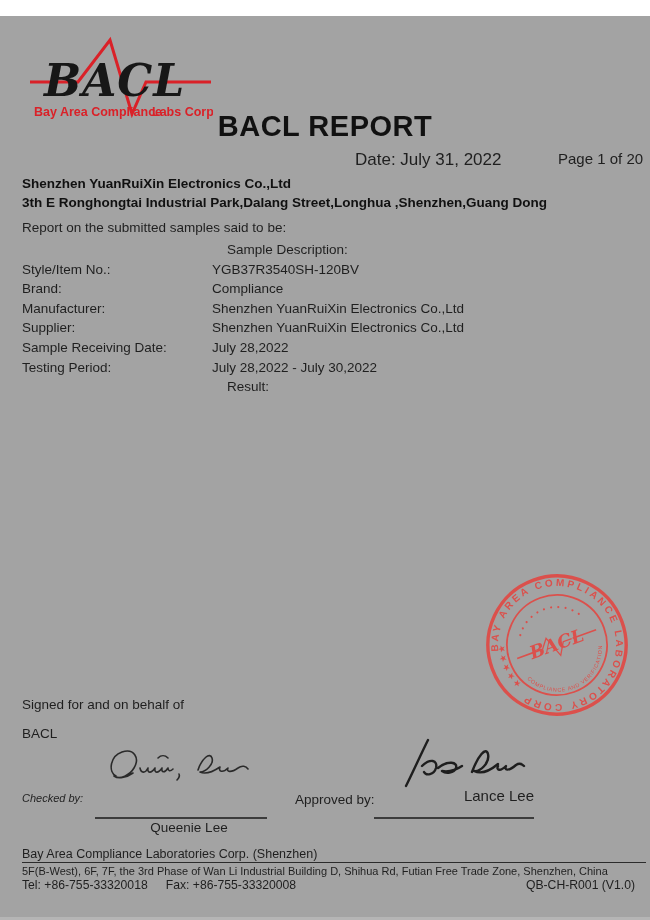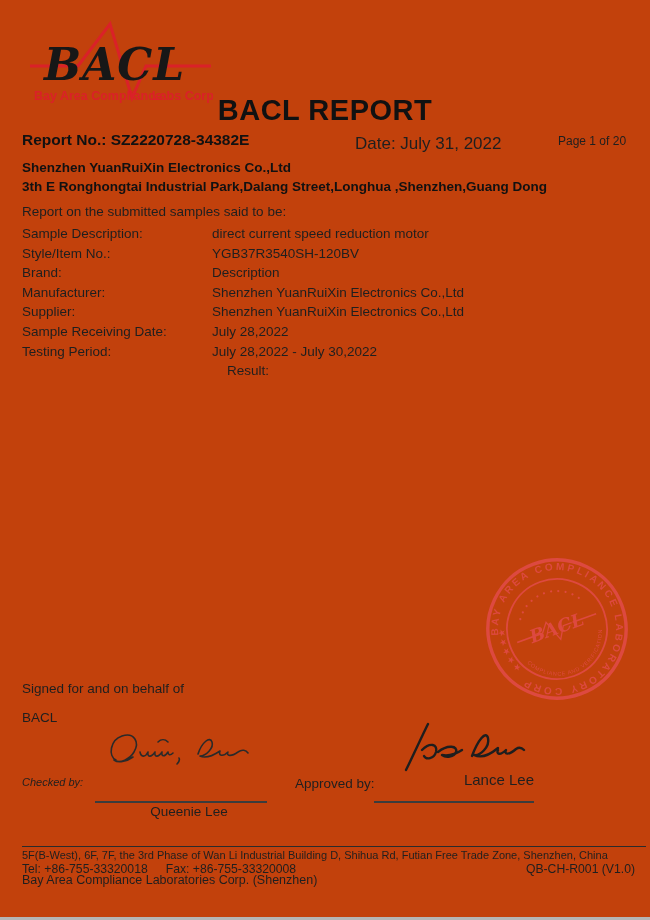--- a/index.html
+++ b/index.html
@@ -4,37 +4,37 @@
 <style>
   * { margin: 0; padding: 0; box-sizing: border-box; }
   html, body { background: #ffffff; }
   body {
     width: 650px; height: 920px;
     font-family: "Liberation Sans", sans-serif;
     color: #1f1f1f;
     position: relative;
     overflow: hidden;
   }
-  .page { position: absolute; inset: 0; background: #c2410c; }
+  .page { position: absolute; inset: 0; background: #a3a3a3; margin-top: 16px; }
   .bottom-edge { position: absolute; left: 0; right: 0; bottom: 0; height: 3px; background: #b5b5b5; }
 
   
   .logo { position: absolute; left: 28px; top: 18px; width: 185px; height: 92px; }
 
   
   .title {
     position: absolute; left: 0; top: 94px; width: 100%;
     text-align: center; font-size: 29px; font-weight: bold;
     letter-spacing: 0.5px; color: #111;
   }
 
   
   .hdr-report { position: absolute; left: 22px; top: 131px; font-size: 15.5px; font-weight: bold; color: #111; }
   .hdr-date   { position: absolute; left: 355px; top: 134px; font-size: 17px; }
-  .hdr-page   { position: absolute; left: 558px; top: 134px; font-size: 12px; }
+  .hdr-page   { position: absolute; left: 558px; top: 134px; font-size: 15px; }
 
   
   .applicant { position: absolute; left: 22px; top: 158px; font-size: 13.5px; font-weight: bold; line-height: 19px; color: #111; }
 
   
   .intro  { position: absolute; left: 22px; top: 204px; font-size: 13.5px; }
   .fields { position: absolute; left: 22px; top: 224px; width: 600px; font-size: 13.5px; }
   .frow   { display: flex; line-height: 19.6px; justify-content: center; }
   .flabel { width: 190px; flex: 0 0 190px; }
   .fvalue { flex: 1; }
@@ -49,21 +49,21 @@
   .sig-queenie { position: absolute; left: 100px; top: 726px; width: 175px; height: 52px; }
   .sig-lance   { position: absolute; left: 398px; top: 718px; width: 135px; height: 60px; }
   .checked-label  { position: absolute; left: 22px;  top: 776px; font-size: 11px; font-style: italic; }
   .approved-label { position: absolute; left: 295px; top: 776px; font-size: 13.5px; }
   .sig-rule-1 { position: absolute; left: 95px;  top: 801px; width: 172px; border-top: 2px solid #3c3c3c; }
   .sig-rule-2 { position: absolute; left: 374px; top: 801px; width: 160px; border-top: 2px solid #3c3c3c; }
   .name-1 { position: absolute; left: 103px;  top: 804px; width: 172px; text-align: center; font-size: 13.5px; }
   .name-2 { position: absolute; left: 374px; top: 771px; width: 160px; text-align: right; font-size: 15px; }
 
   
-  .footer-company { position: absolute; left: 22px; top: 873px; font-size: 12.5px; text-align: right; }
+  .footer-company { position: absolute; left: 22px; top: 831px; font-size: 12.5px; text-align: right; }
   .footer-rule    { position: absolute; left: 22px; top: 846px; width: 624px; border-top: 1.5px solid #2b2b2b; }
   .footer-address { position: absolute; left: 22px; top: 849px; font-size: 11px; }
   .footer-telrow  { position: absolute; left: 22px; top: 862px; width: 613px; font-size: 12.2px; display: flex; }
   .footer-tel  { margin-right: 18px; }
   .footer-code { margin-left: auto; }
 </style>
 </head>
 <body>
 
 <div class="page">
@@ -73,46 +73,41 @@
 
       <polyline points="2,48 50,48 82,6 104,80 118,48 183,48" fill="none" stroke="#da2128" stroke-width="3" stroke-linejoin="miter"></polyline>
       <text x="16" y="62" font-family="DejaVu Serif" ,="" serif="" font-style="italic" font-weight="bold" font-size="44" letter-spacing="1" fill="#171717">BACL</text>
       <text x="6" y="82" font-size="12.5" font-weight="bold" fill="#da2128">Bay Area Compliance</text>
       <text x="124" y="82" font-size="12.5" font-weight="bold" fill="#da2128">Labs Corp.</text>
     </svg>
   </div>
 
   <div class="title">BACL REPORT</div>
 
-  <div class="hdr-report">
-    <span>Report No.:</span>
-    <span>SZ2220728-34382E</span>
-  </div>
   <div class="hdr-date">Date: July 31, 2022</div>
   <div class="hdr-page">Page 1 of 20</div>
 
   <div class="applicant">
     <div>Shenzhen YuanRuiXin Electronics Co.,Ltd</div>
     <div>3th E Ronghongtai Industrial Park,Dalang Street,Longhua ,Shenzhen,Guang Dong</div>
   </div>
 
   <div class="intro">Report on the submitted samples said to be:</div>
 
   <div class="fields">
     <div class="frow">
       <div class="flabel">Sample Description:</div>
-      <div class="fvalue">direct current speed reduction motor</div>
     </div>
     <div class="frow">
       <div class="flabel">Style/Item No.:</div>
       <div class="fvalue">YGB37R3540SH-120BV</div>
     </div>
     <div class="frow">
       <div class="flabel">Brand:</div>
-      <div class="fvalue">Description</div>
+      <div class="fvalue">Compliance</div>
     </div>
     <div class="frow">
       <div class="flabel">Manufacturer:</div>
       <div class="fvalue">Shenzhen YuanRuiXin Electronics Co.,Ltd</div>
     </div>
     <div class="frow">
       <div class="flabel">Supplier:</div>
       <div class="fvalue">Shenzhen YuanRuiXin Electronics Co.,Ltd</div>
     </div>
     <div class="frow">

